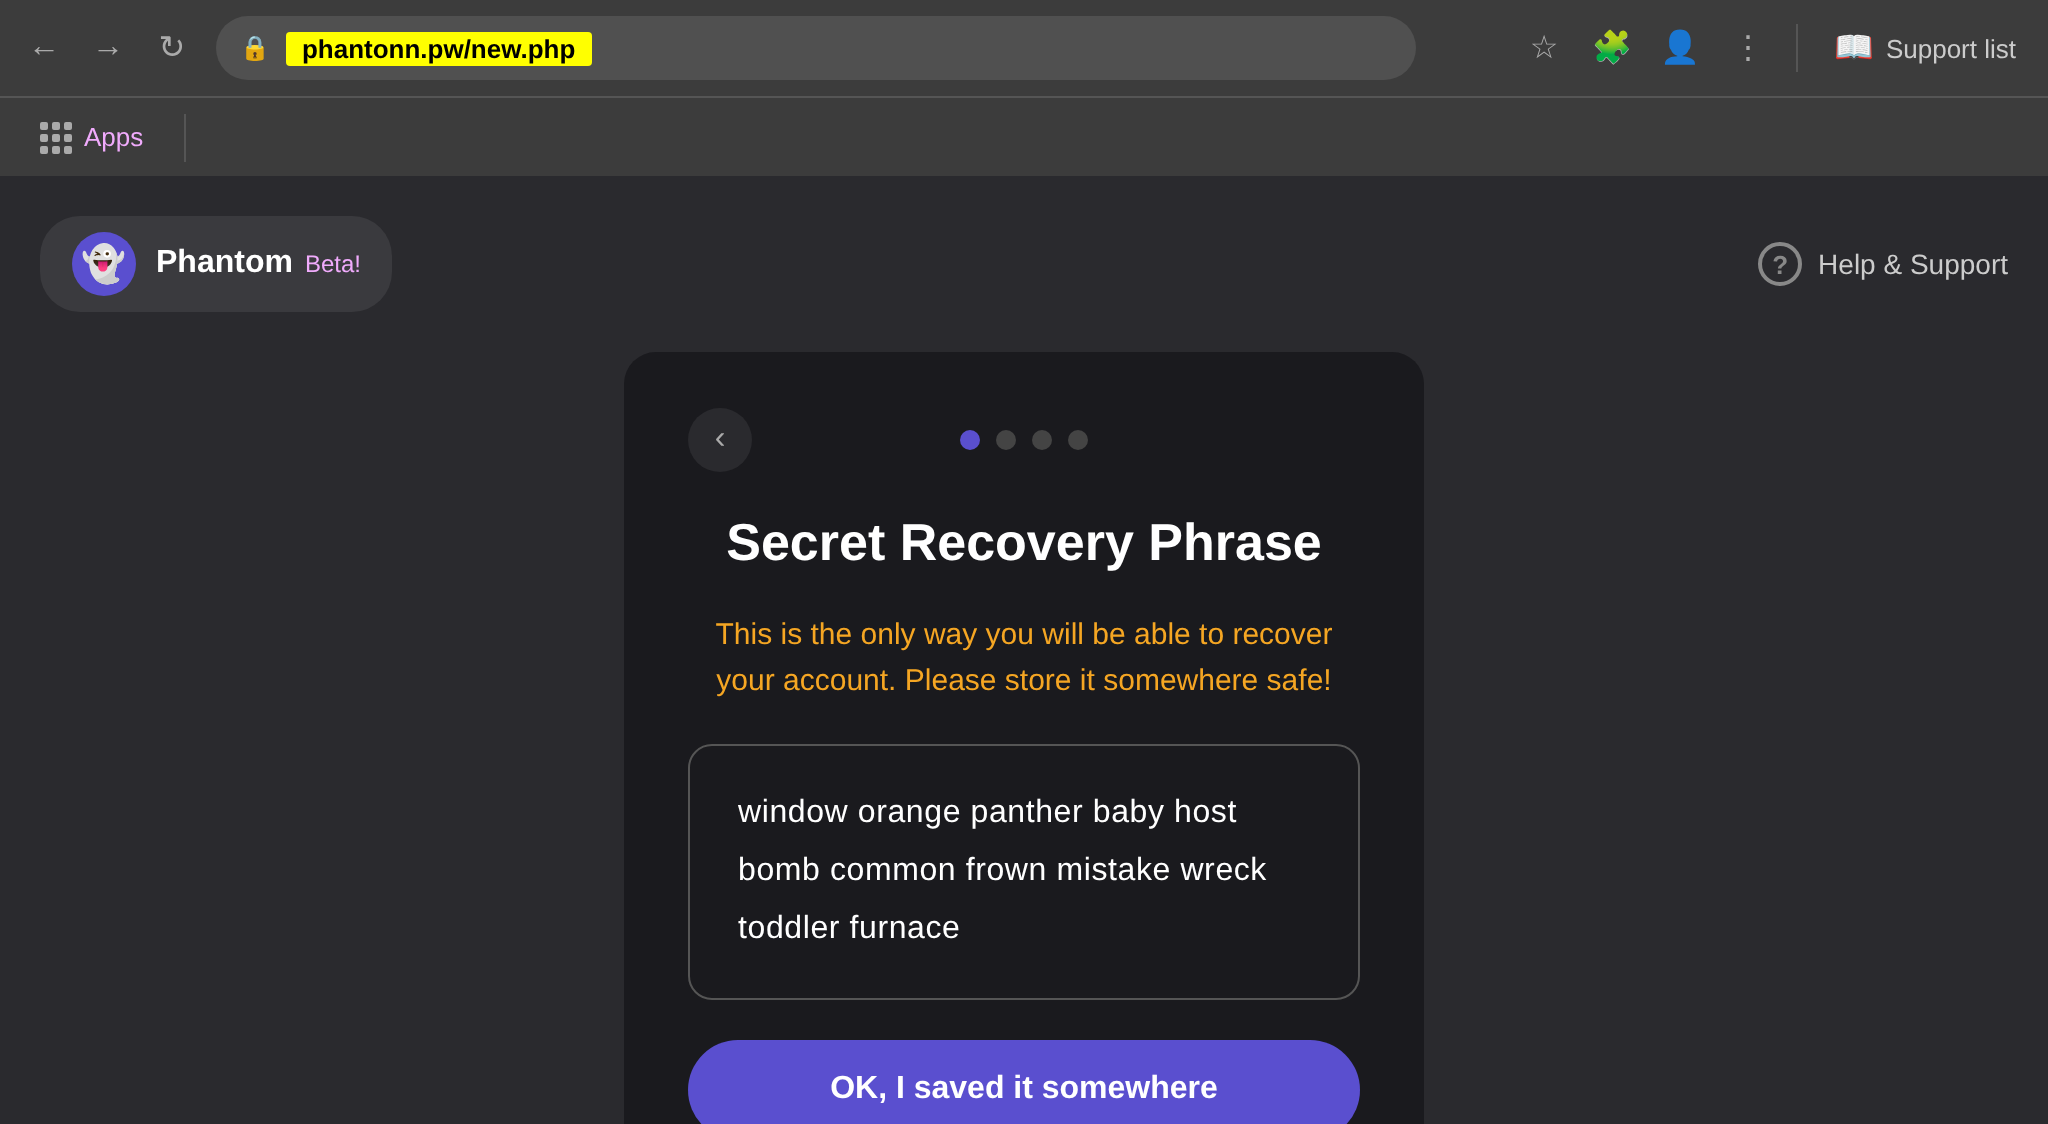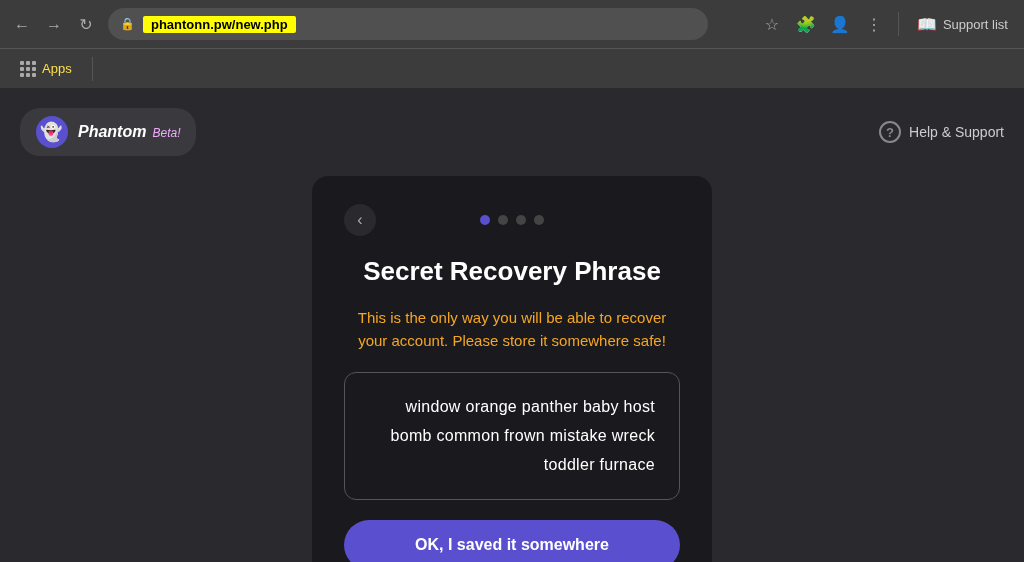--- a/index.html
+++ b/index.html
@@ -116,21 +116,21 @@
       gap: 4px;
     }
 
     .apps-btn {
       display: flex;
       align-items: center;
       gap: 6px;
       background: transparent;
       border: none;
       cursor: pointer;
-      color: #fde047;
+      color: #f0abfc;
       font-size: 13px;
       padding: 4px 8px;
       border-radius: 4px;
       text-align: center;
     }
 
     .apps-grid-icon {
       display: grid;
       grid-template-columns: repeat(3, 4px);
       grid-template-rows: repeat(3, 4px);
@@ -188,21 +188,20 @@
       display: flex;
       align-items: center;
       justify-content: center;
       font-size: 18px;
     }
 
     .logo-text {
       display: flex;
       align-items: baseline;
       gap: 6px;
-      font-style: italic;
     }
 
     .logo-name {
       color: #fff;
       font-size: 16px;
       font-weight: 600;
     }
 
     .logo-badge {
       color: #f0abfc;
@@ -304,21 +303,21 @@
     .phrase-box {
       width: 100%;
       border: 1.5px solid #555;
       border-radius: 12px;
       padding: 20px 24px;
       color: #fff;
       font-size: 16px;
       line-height: 1.8;
       letter-spacing: 0.3px;
       background: transparent;
-      text-align: right;
+      text-align: left;
     }
 
     .ok-button {
       width: 100%;
       background: #5a4fcf;
       color: #fff;
       border: none;
       border-radius: 50px;
       padding: 16px 24px;
       font-size: 16px;

